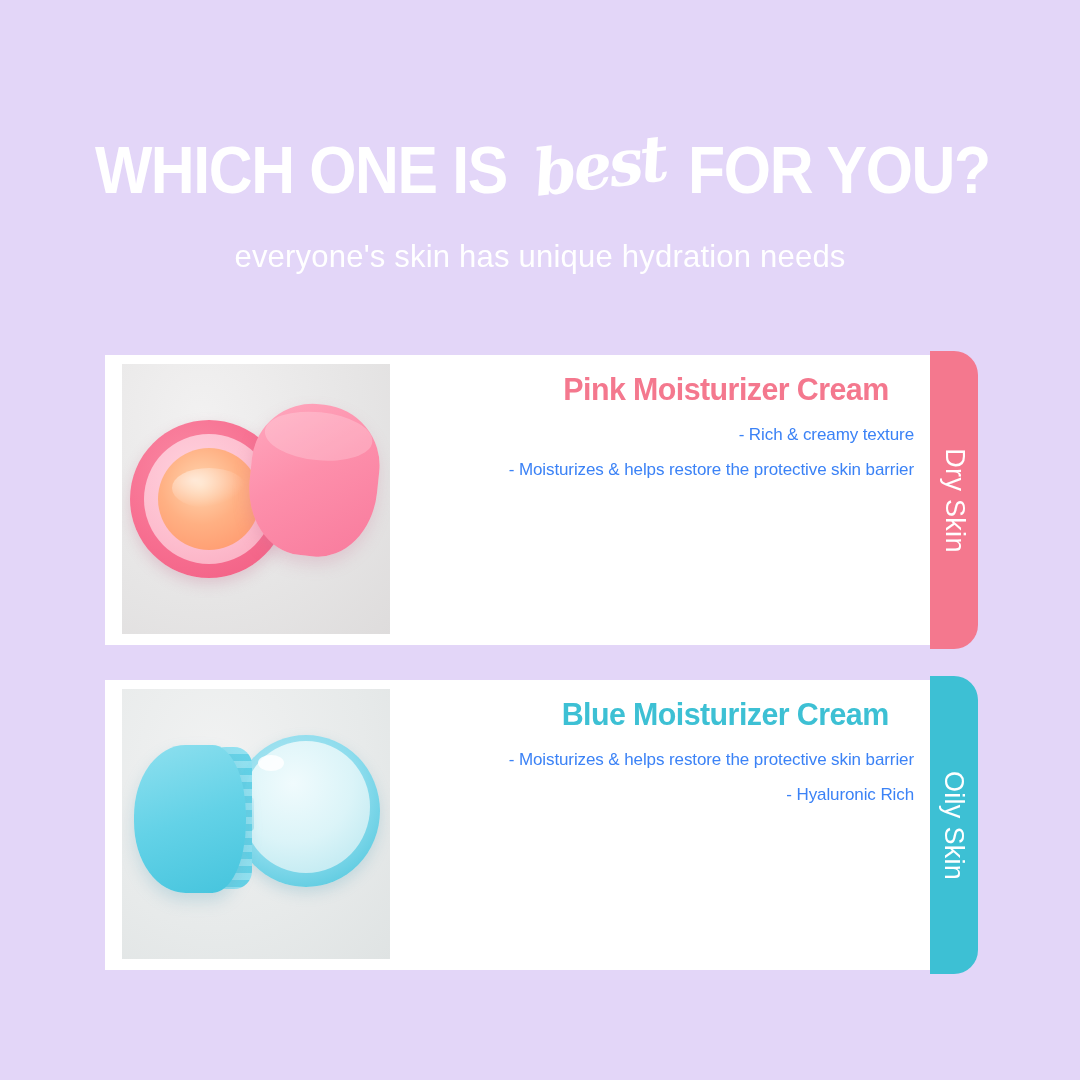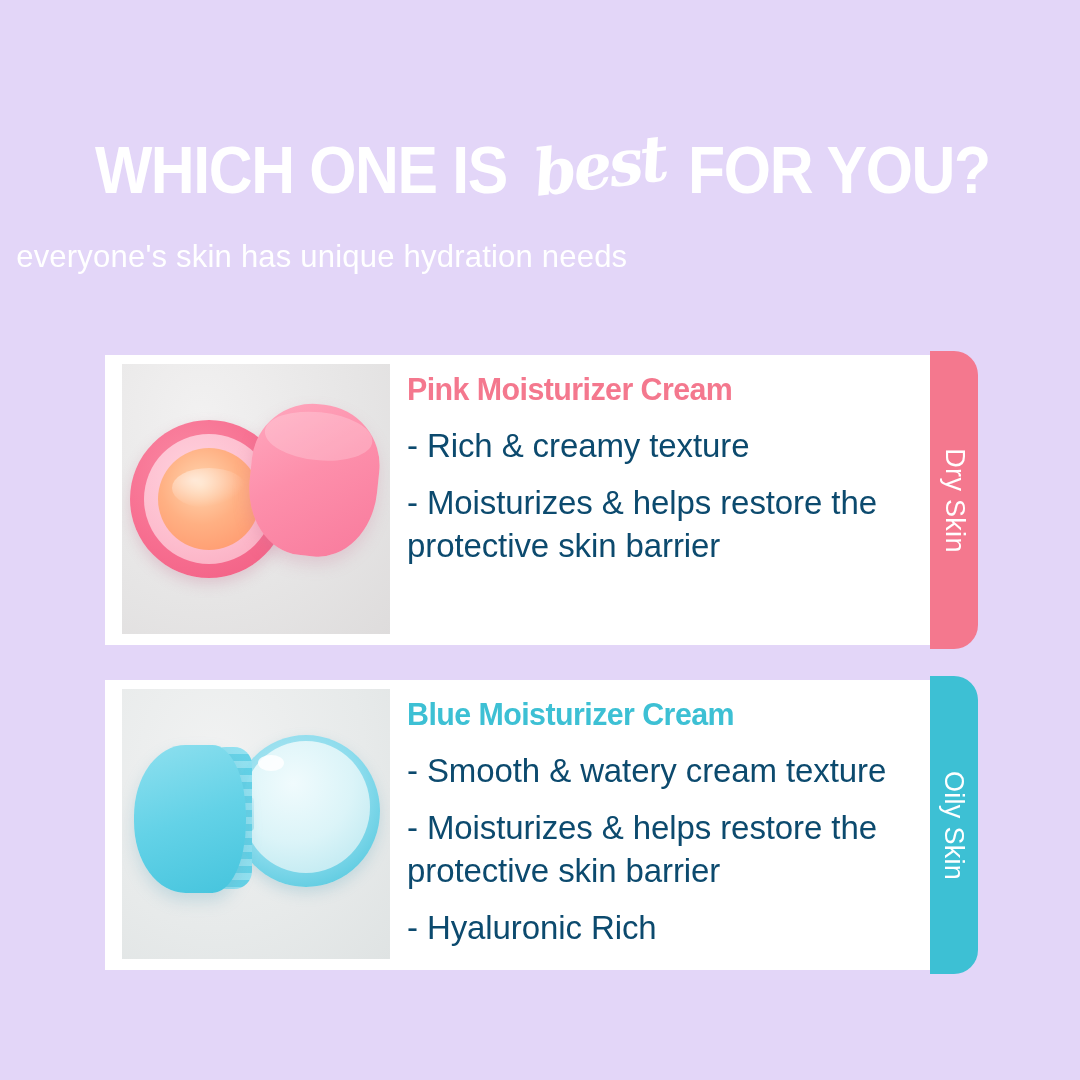--- a/index.html
+++ b/index.html
@@ -12,21 +12,21 @@
     background: #e3d6f8;
     font-family: "Liberation Sans", sans-serif;
     overflow: hidden;
     position: relative;
   }
 
   
   .header {
     width: 100%;
     padding-top: 128px;
-    text-align: left;
+    text-align: center;
   }
   .headline {
     display: flex;
     align-items: center;
     justify-content: center;
     white-space: nowrap;
     line-height: 1;
     height: 84px;
   }
   .headline-part {
@@ -89,37 +89,38 @@
     width: 268px;
     height: 270px;
     margin: 9px 0 0 17px;
     flex: 0 0 auto;
     position: relative;
     overflow: hidden;
     background: #e8e7e7;
   }
   .card-body {
     flex: 1 1 auto;
-    padding: 16px 22px 0 17px;
+    padding: 16px 16px 0 17px;
     box-sizing: border-box;
+    text-align: right;
   }
   .card-title {
     font-size: 32px;
     font-weight: bold;
     letter-spacing: -0.6px;
     margin: 0 0 16px 0;
     transform: scaleX(0.95);
     transform-origin: left center;
   }
   .card-title.pink  { color: #f4788e; }
   .card-title.blue  { color: #3dc0d4; }
 
   .bullet {
-    font-size: 33px;
-    color: #0c4a6e;
+    font-size: 17px;
+    color: #3b82f6;
     line-height: 1.32;
     margin-bottom: 13px;
     letter-spacing: -0.1px;
   }
 
   
   .side-tab {
     position: absolute;
     left: 825px;
     top: -4px;
@@ -321,20 +322,19 @@
       <div class="card-photo">
         <div class="photo-bg-blue"></div>
         <div class="jar-blue-base"></div>
         <div class="jar-blue-inner"></div>
         <div class="neck-blue"></div>
         <div class="lid-blue-threads"></div>
         <div class="lid-blue"></div>
       </div>
       <div class="card-body">
         <div class="card-title blue">Blue Moisturizer Cream</div>
-        <div class="bullet">- Smooth &amp; watery cream texture</div>
         <div class="bullet">- Moisturizes &amp; helps restore the protective skin barrier</div>
         <div class="bullet">- Hyaluronic Rich</div>
       </div>
     </div>
   </div>
 
 </div>
 
 </body></html>

